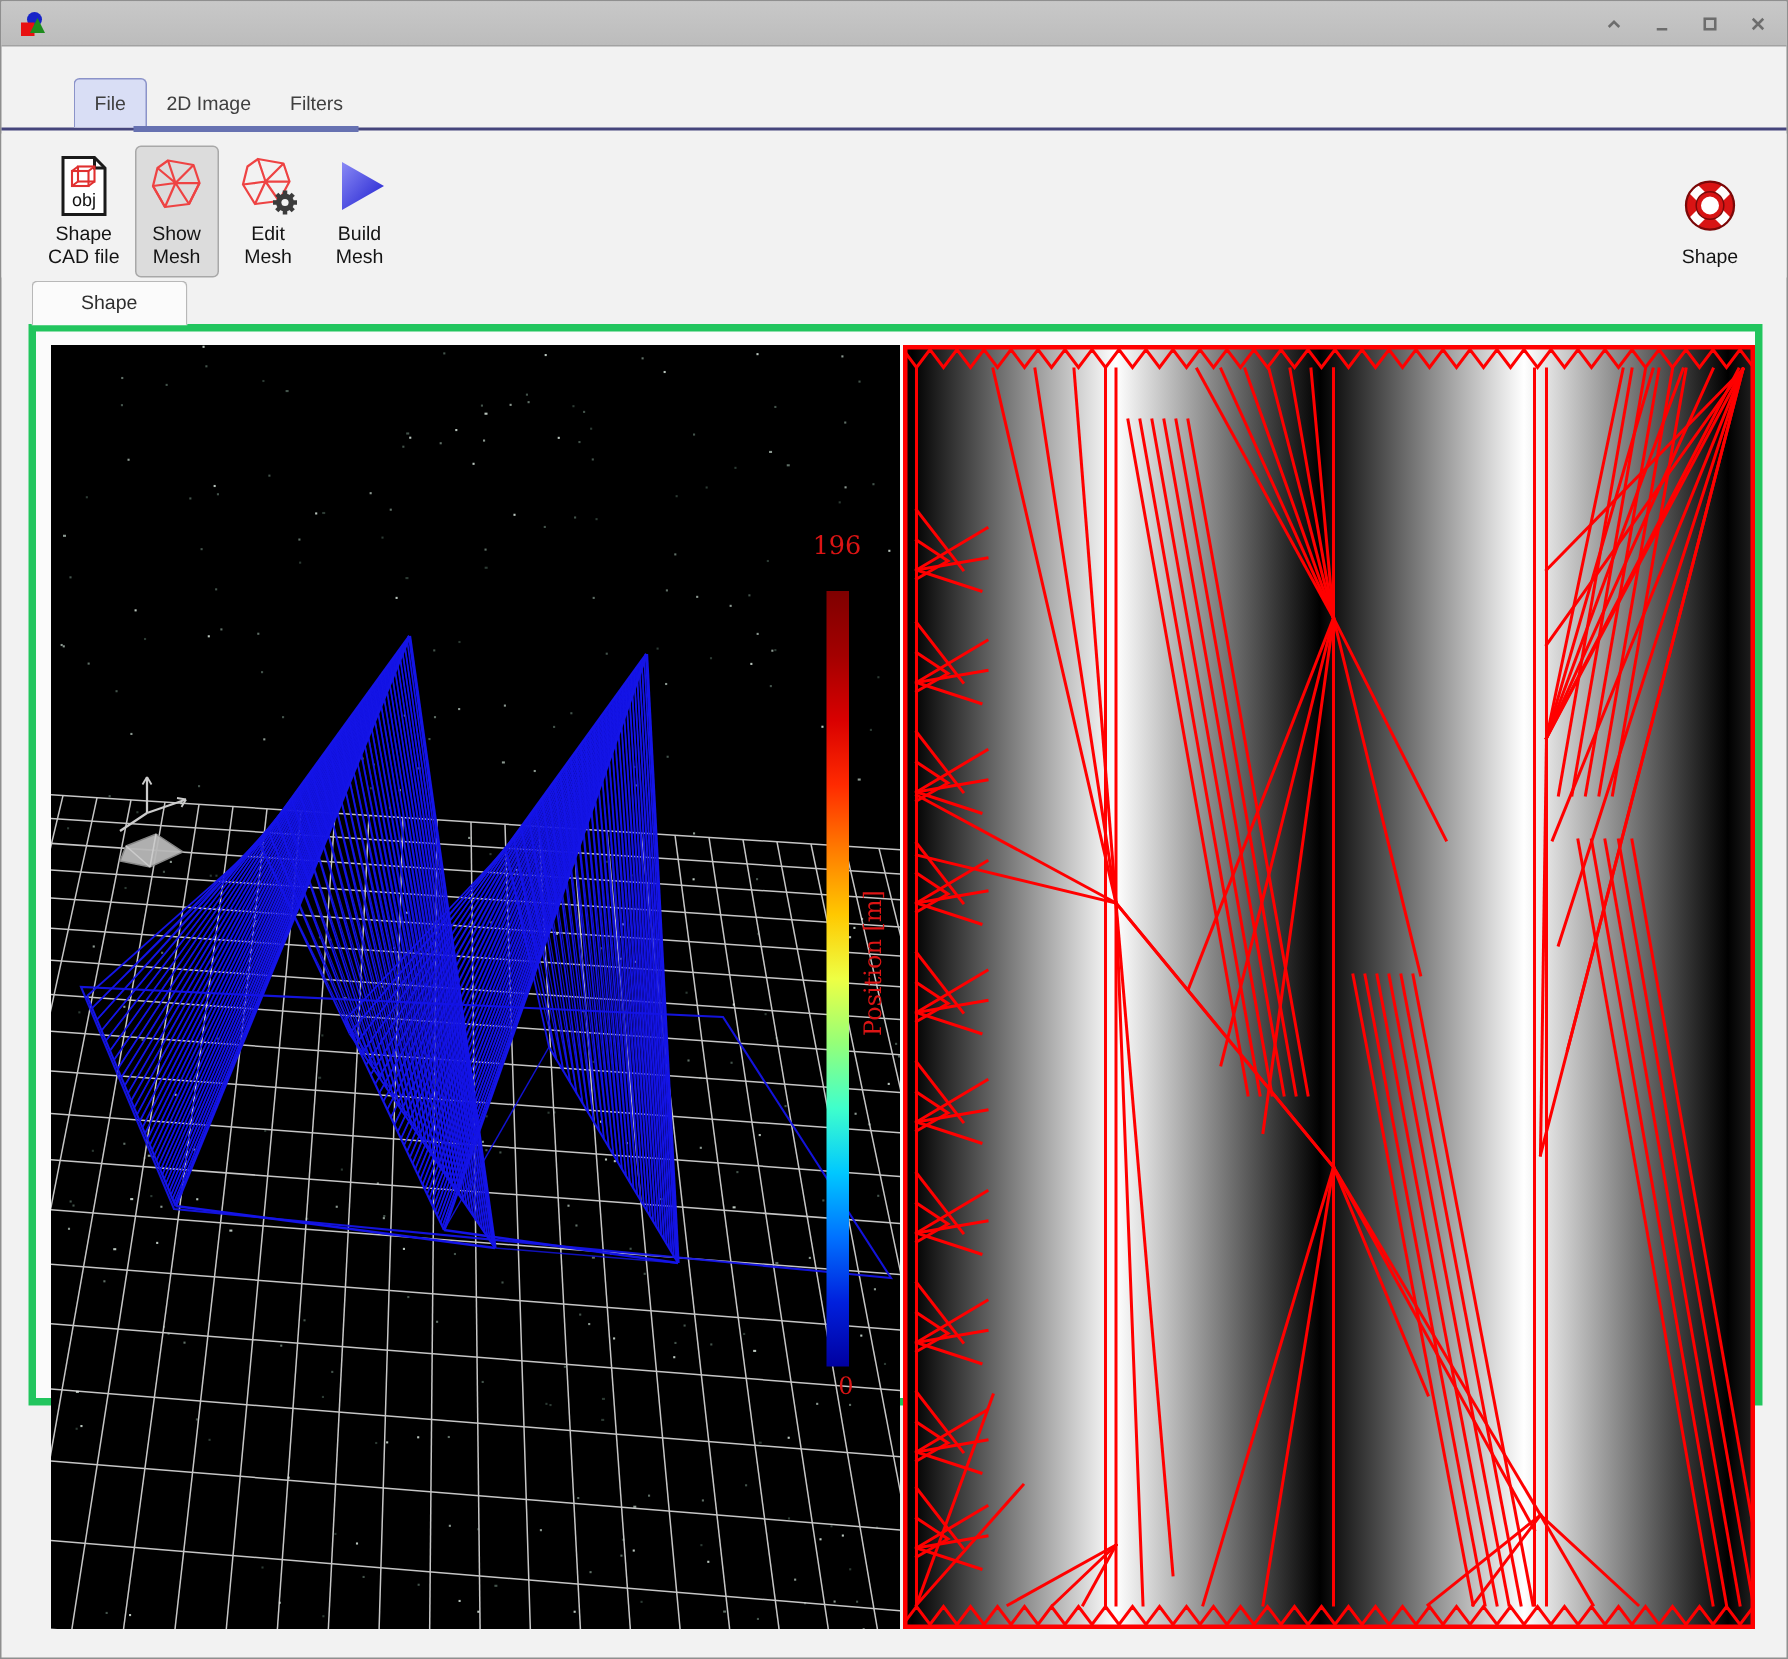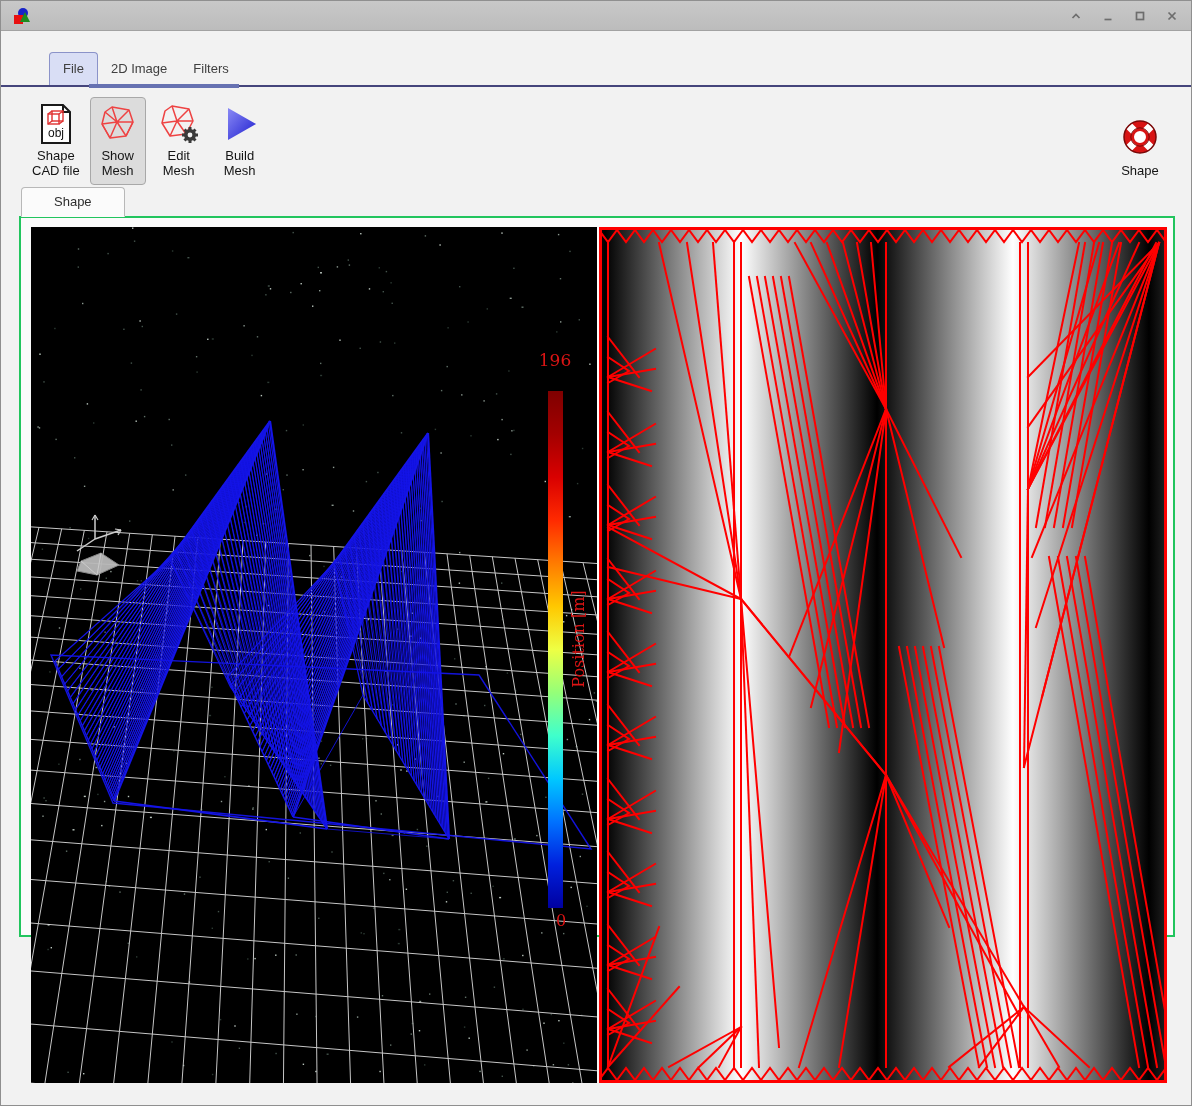--- a/index.html
+++ b/index.html
@@ -19,21 +19,21 @@
   .tab-accent{position:absolute;left:88px;bottom:-3px;width:150px;height:4px;background:#6671b1}
   
   .toolbar{position:absolute;left:0;right:0;top:88px;height:96px;display:flex;align-items:flex-end;padding:6px 18px 0 26px;background:#f2f2f2}
   .tbtn{min-width:56px;display:flex;flex-direction:column;align-items:center;padding:4px 4px 5px;margin-right:5px;border:1px solid transparent;border-radius:4px;font-size:13px;line-height:1.2;color:#141414;text-align:center;cursor:default}
   .tbtn.pressed{background:#dcdcdc;border-color:#a8a8a8}
   .tbtn .ticon{width:44px;height:44px;margin-bottom:2px}
   .toolbar .spacer{flex:1}
   
   .doctab-row{position:absolute;left:20px;top:186px;height:30px;z-index:3}
   .doctab{display:inline-block;font-size:13px;color:#2e2e2e;background:#fbfbfb;border:1px solid #b8b8b8;border-bottom:1px solid #fbfbfb;border-radius:4px 4px 0 0;padding:6px 32px 7px}
-  .card{position:absolute;left:18px;top:215px;width:1156px;height:721px;background:#fbfbfb;border:2px solid #22c55e}
+  .card{position:absolute;left:18px;top:215px;width:1156px;height:721px;background:#fbfbfb;border:5px solid #22c55e}
   #viewer3d{position:absolute;left:10px;top:9px;background:#000}
   #image2d{position:absolute;left:578px;top:9px;background:#000}
   text{user-select:none}
 </style>
 </head>
 <body>
 
 <div class="window">
 
   <div class="titlebar">

